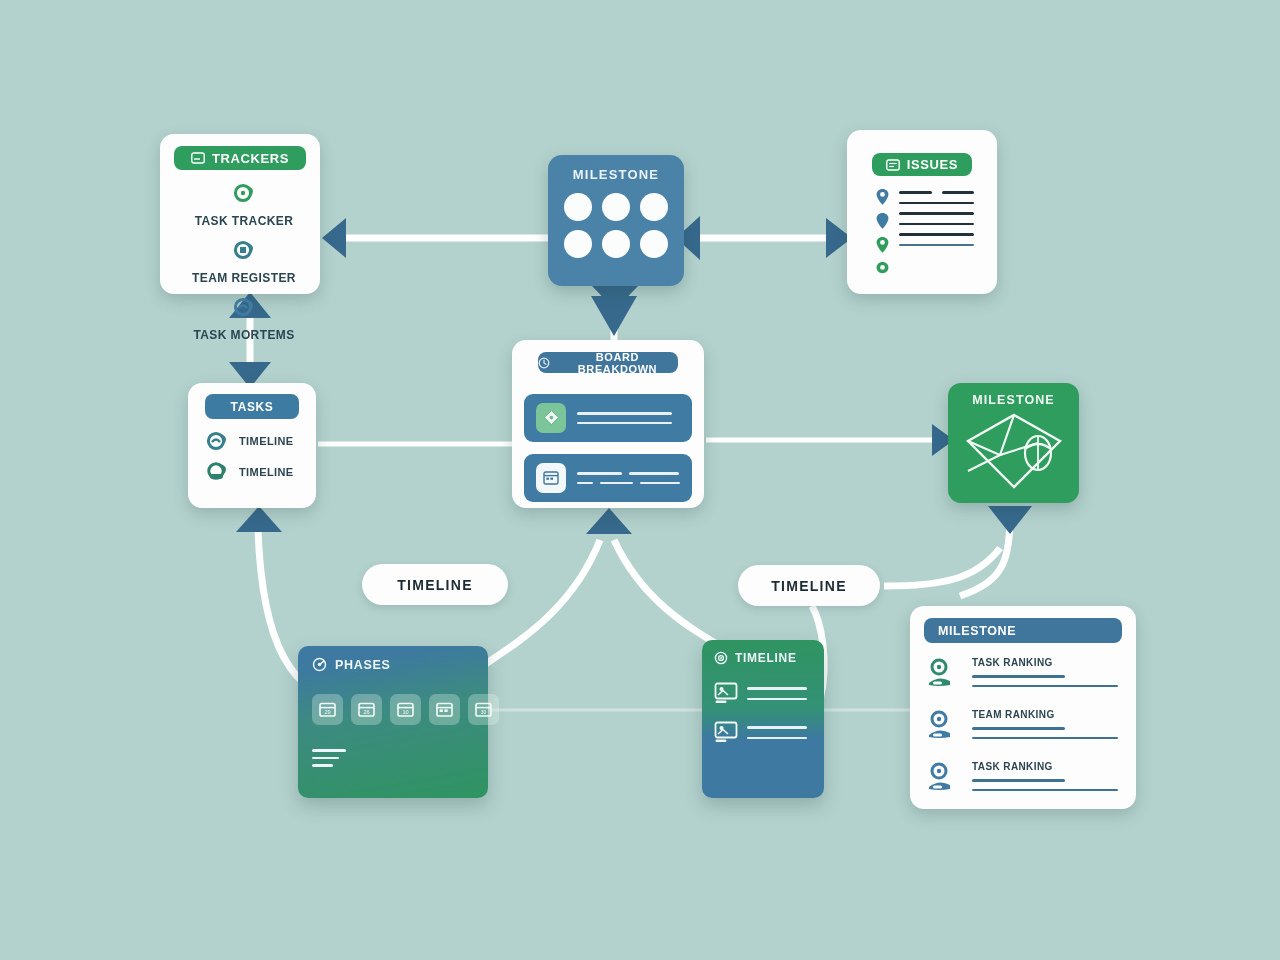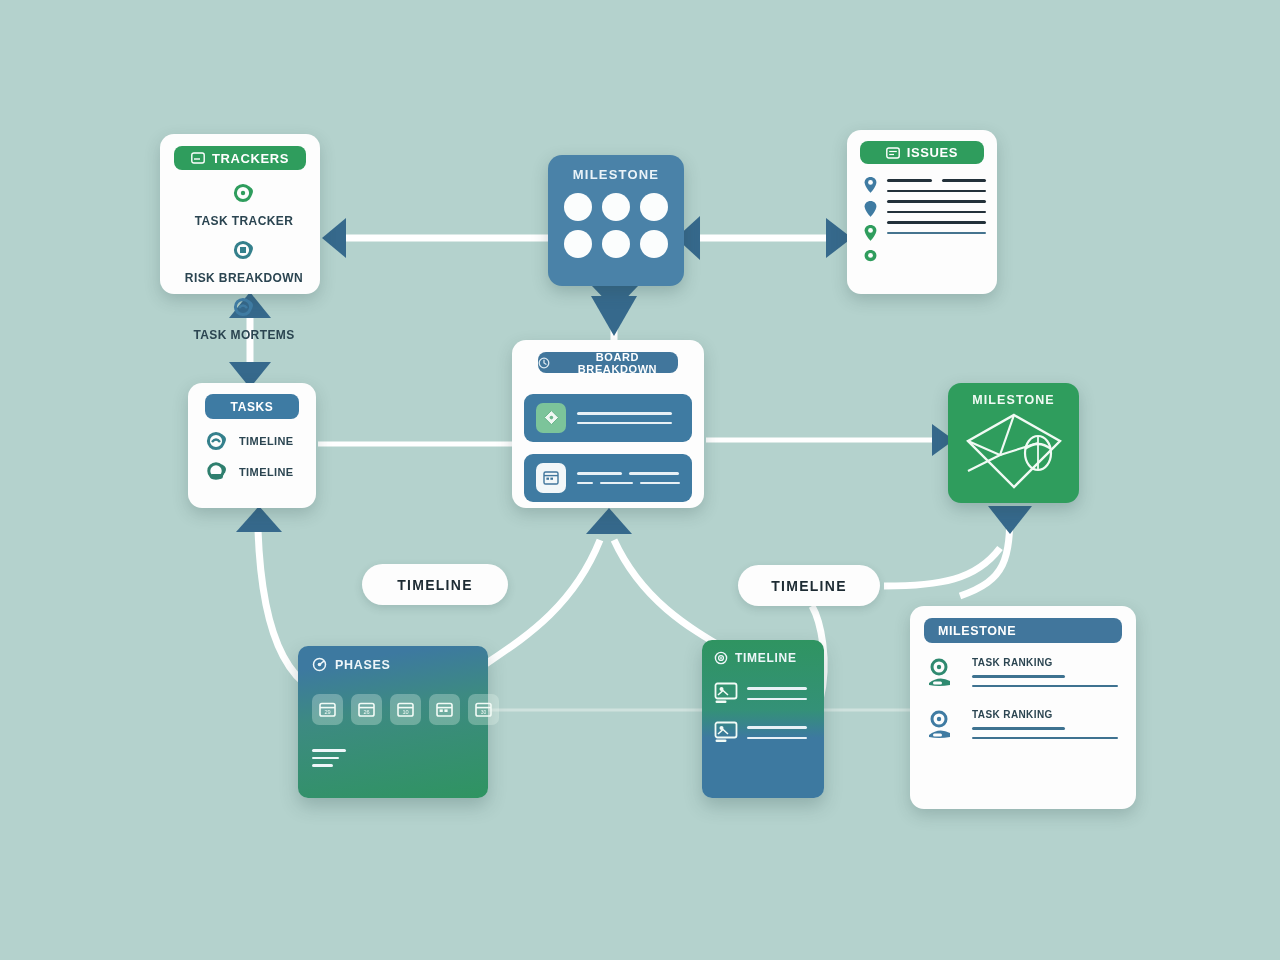--- a/index.html
+++ b/index.html
@@ -44,21 +44,21 @@
   .row{display:flex;align-items:center;gap:10px;}
 
   .ico{flex:0 0 auto;display:block;}
 
   
   #card-trackers{left:160px;top:134px;width:160px;height:160px;padding:12px;}
   #card-trackers .pill-head{height:24px;margin:0 2px 12px 2px;}
   #card-trackers .row{margin:0 0 11px 8px;flex-direction:column;}
 
   
-  #card-issues{left:847px;top:130px;width:150px;height:164px;padding:11px;}
+  #card-issues{left:847px;top:130px;width:150px;height:164px;padding:23px;}
   #card-issues .pill-head{height:23px;margin:0 2px 10px 2px;}
   .doc-body{display:flex;gap:9px;padding-left:5px;}
   .doc-pins{display:flex;flex-direction:column;gap:6px;padding-top:2px;}
   .doc-lines{flex:1;display:flex;flex-direction:column;gap:8px;padding-top:5px;}
   .dline{height:2.5px;background:#23313a;border-radius:2px;}
   .dline.blue{background:#45748f;}
   .dline.split{display:flex;gap:10px;background:none;height:2.5px;}
   .dline.split span{height:2.5px;background:#23313a;border-radius:2px;}
 
   
@@ -240,21 +240,21 @@
       </svg>
       <span class="mock">TASK TRACKER</span>
     </div>
 
     <div class="row">
       <svg class="ico" width="22" height="22" viewBox="0 0 22 22">
         <circle cx="10" cy="11" r="7.6" fill="none" stroke="#35808c" stroke-width="3"></circle>
         <rect x="7" y="8" width="6" height="6" fill="#35808c"></rect>
         <path d="M16 6 Q20 8 18 12" fill="none" stroke="#35808c" stroke-width="2.6" stroke-linecap="round"></path>
       </svg>
-      <span class="mock">RISK BREAKDOWN</span>
+      <span class="mock">TEAM REGISTER</span>
     </div>
 
     <div class="row">
       <svg class="ico" width="22" height="22" viewBox="0 0 22 22">
         <circle cx="10" cy="11" r="7.6" fill="none" stroke="#3f7ba2" stroke-width="3"></circle>
         <path d="M6 12 Q10 7 14 12" fill="none" stroke="#3f7ba2" stroke-width="2.4"></path>
         <path d="M16 6 Q20 8 18 12" fill="none" stroke="#3f7ba2" stroke-width="2.6" stroke-linecap="round"></path>
       </svg>
       <span class="mock">TASK MORTEMS</span>
     </div>
@@ -512,31 +512,46 @@
           <rect x="9" y="24.5" width="9" height="3" rx="1.5" fill="#fdfdfd"></rect>
         </svg>
       </div>
       <div class="body">
         <div class="ttl">TASK RANKING</div>
         <div class="mline s60"></div>
         <div class="mline s95"></div>
       </div>
     </div>
 
-
     <div class="mrow">
       <div class="who">
         <svg width="34" height="34" viewBox="0 0 34 34">
           <circle cx="15" cy="10" r="7" fill="none" stroke="#3f7ba2" stroke-width="3"></circle>
           <circle cx="15" cy="10" r="2.2" fill="#3f7ba2"></circle>
           <path d="M5 26 Q15 18 26 24 L26 28 Q15 30 5 28 Z" fill="#3f7ba2"></path>
           <rect x="9" y="24.5" width="9" height="3" rx="1.5" fill="#fdfdfd"></rect>
         </svg>
       </div>
       <div class="body">
+        <div class="ttl">TEAM RANKING</div>
+        <div class="mline s60"></div>
+        <div class="mline s95"></div>
+      </div>
+    </div>
+
+    <div class="mrow">
+      <div class="who">
+        <svg width="34" height="34" viewBox="0 0 34 34">
+          <circle cx="15" cy="10" r="7" fill="none" stroke="#3f7ba2" stroke-width="3"></circle>
+          <circle cx="15" cy="10" r="2.2" fill="#3f7ba2"></circle>
+          <path d="M5 26 Q15 18 26 24 L26 28 Q15 30 5 28 Z" fill="#3f7ba2"></path>
+          <rect x="9" y="24.5" width="9" height="3" rx="1.5" fill="#fdfdfd"></rect>
+        </svg>
+      </div>
+      <div class="body">
         <div class="ttl">TASK RANKING</div>
         <div class="mline s60"></div>
         <div class="mline s95"></div>
       </div>
     </div>
   </div>
 
 </div>
 
 </body></html>

